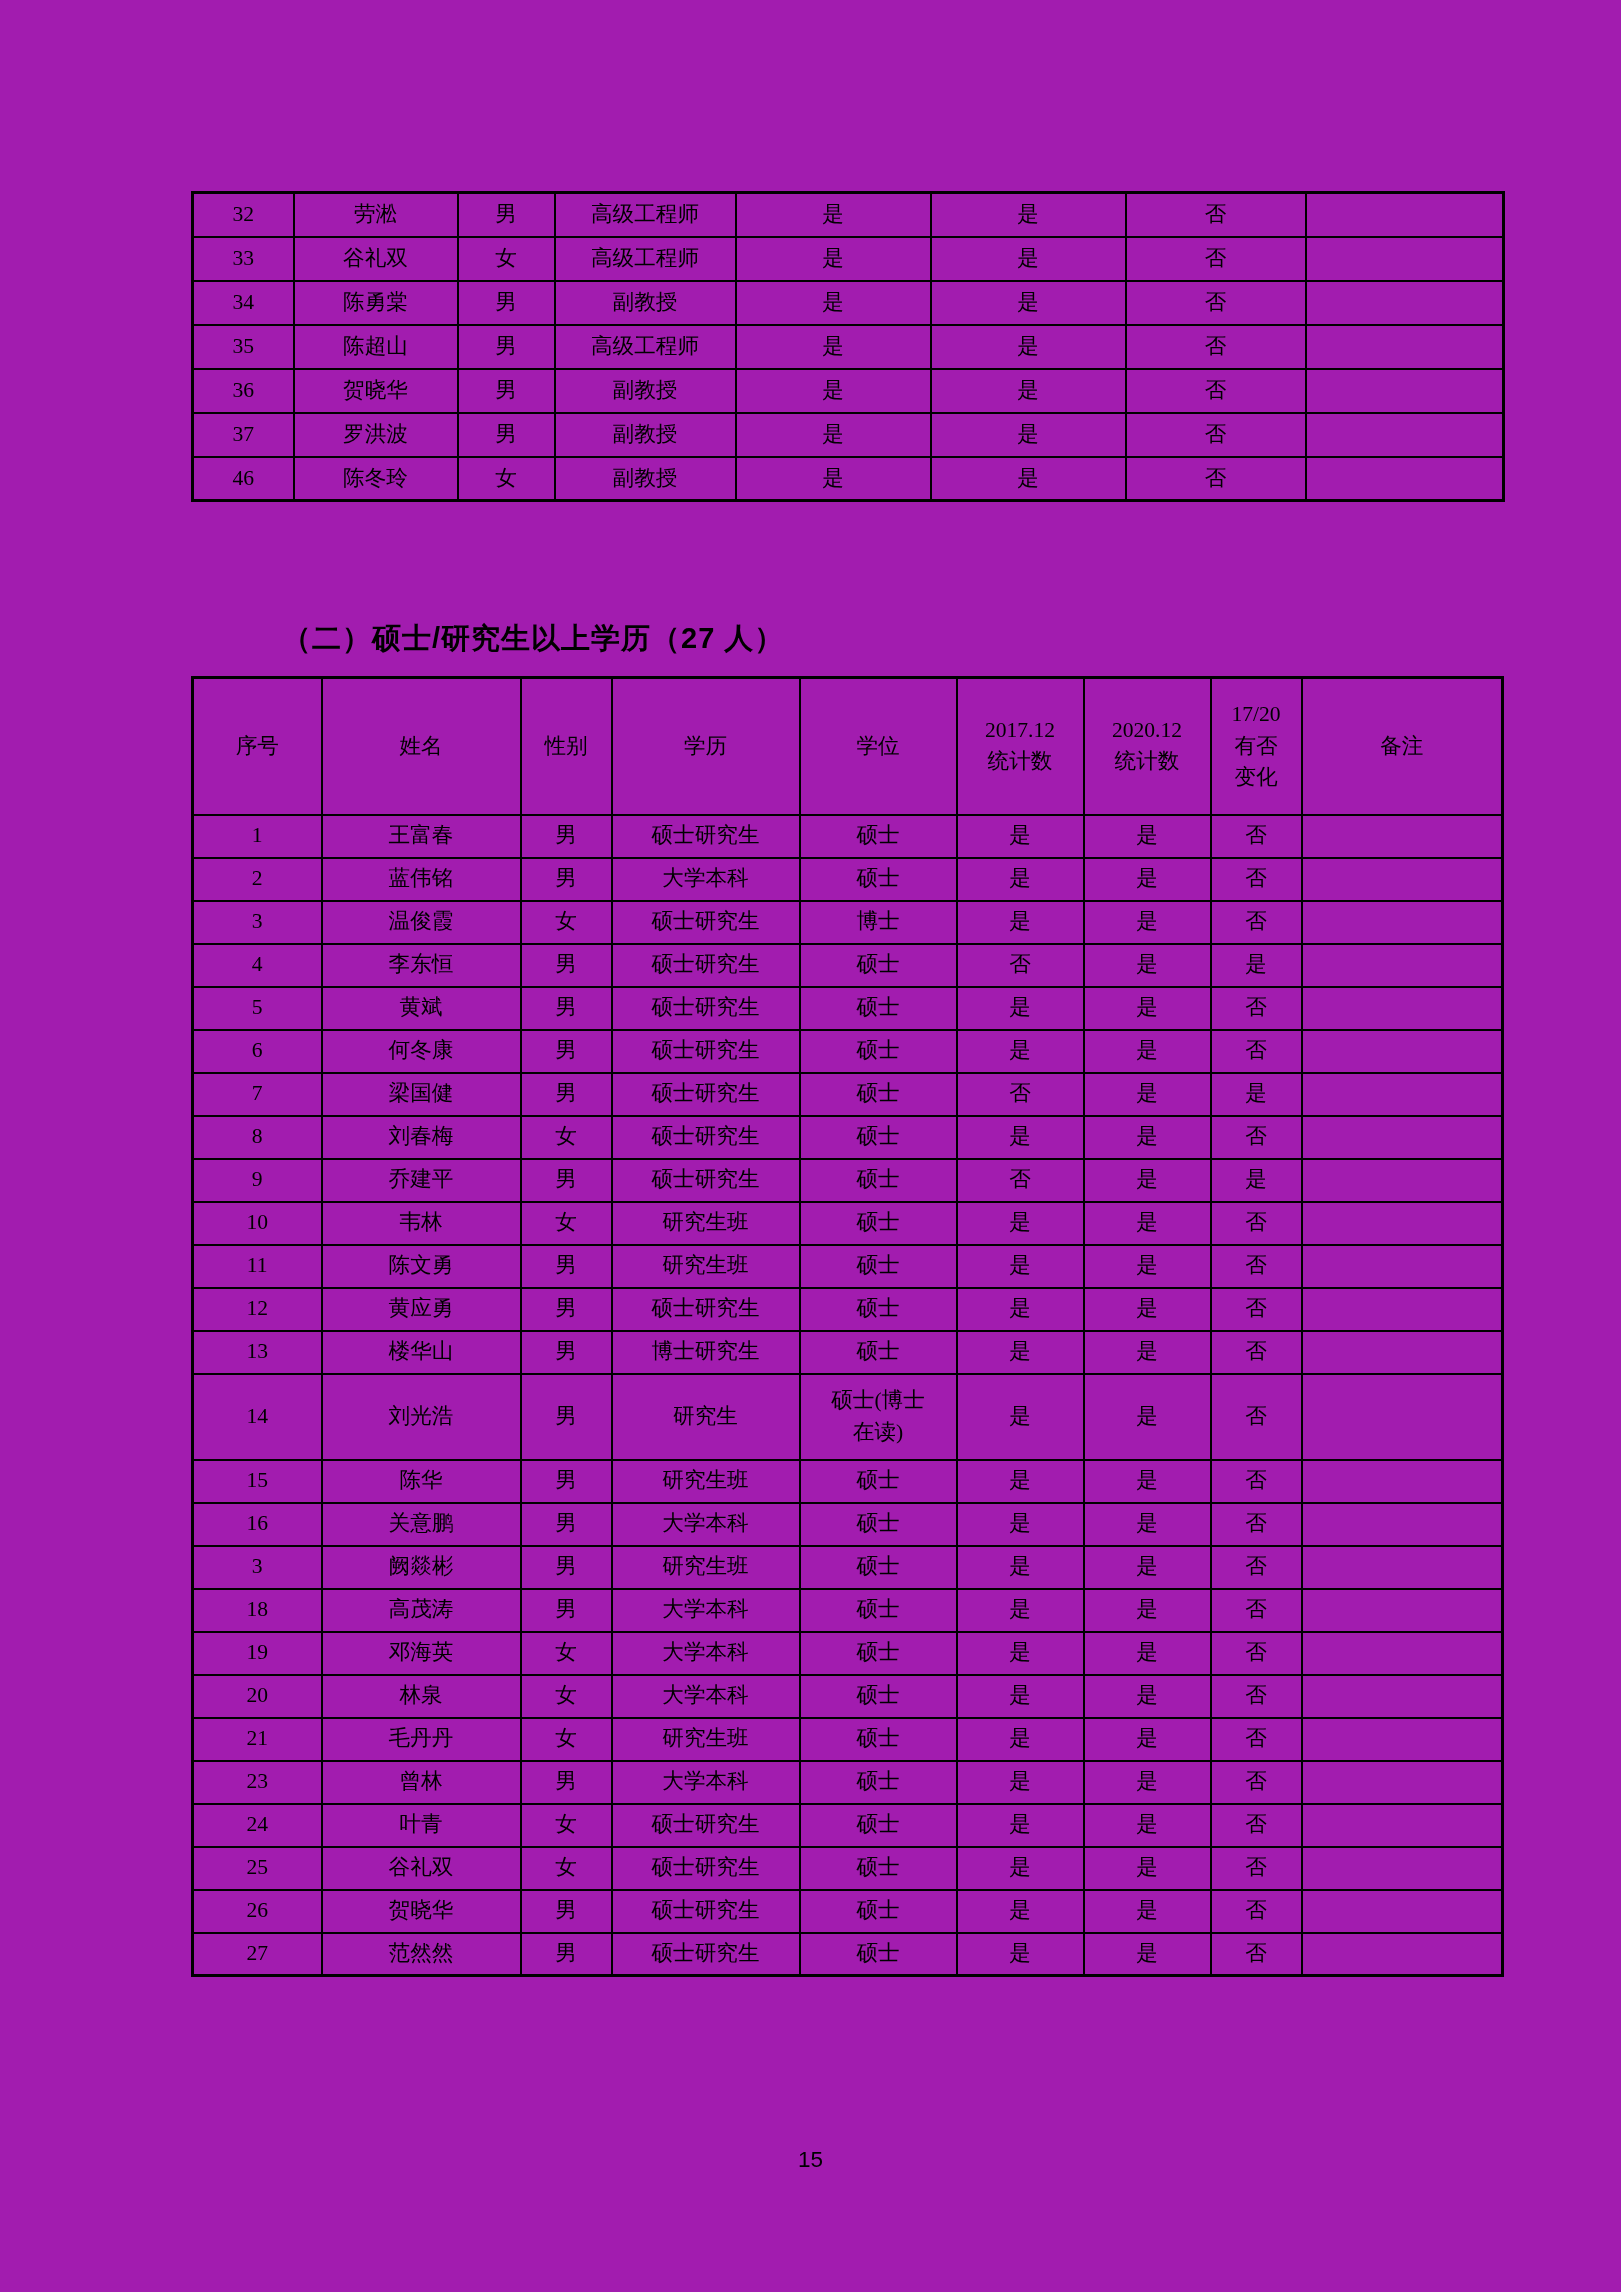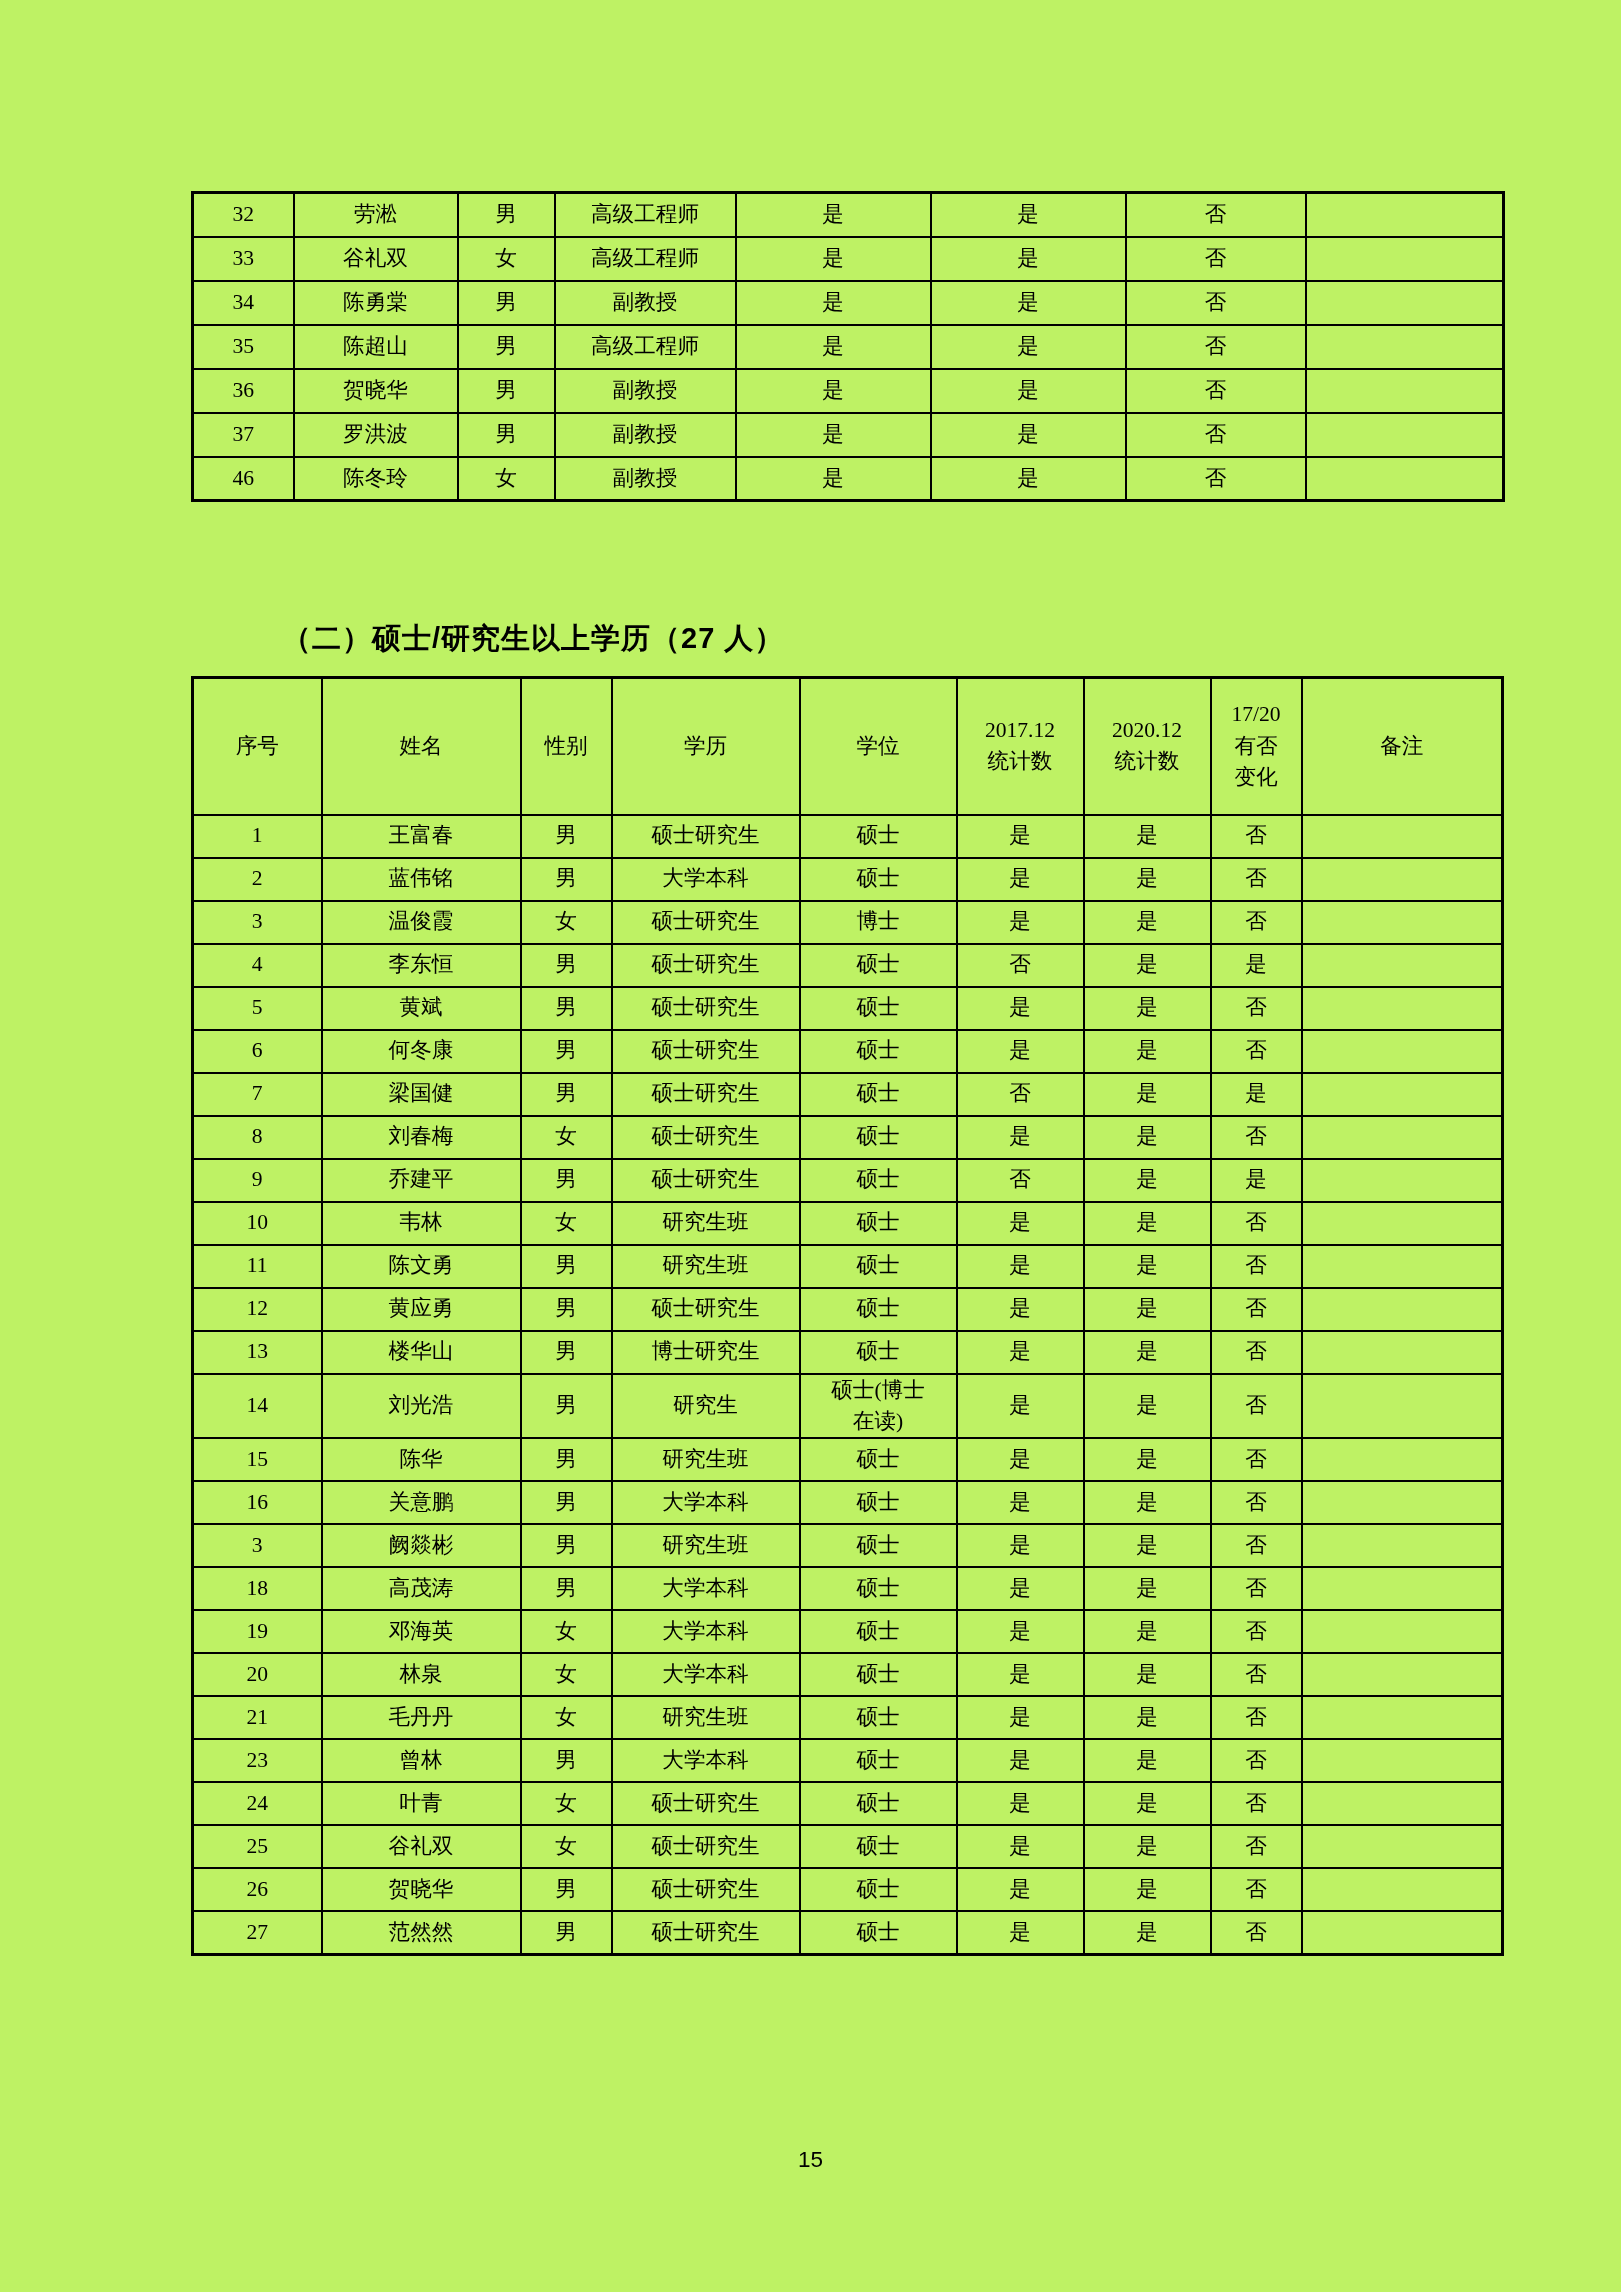--- a/index.html
+++ b/index.html
@@ -1,20 +1,20 @@
 <!DOCTYPE html>
 <html><head>
 <meta charset="utf-8">
 <style>
   html, body { margin: 0; padding: 0; background: #ffffff; }
   .page {
     position: relative;
     width: 1621px;
     height: 2293px;
-    background: #bef264;
+    background: #a21caf;
     color: #000000;
     font-family: "Liberation Serif", "DejaVu Serif", serif;
     overflow: hidden;
   }
   table.doc-table {
     position: absolute;
     left: 191px;
     border-collapse: collapse;
     table-layout: fixed;
     border: 3.9px solid #000000;
@@ -29,21 +29,21 @@
     font-weight: normal;
     line-height: 1.45;
     white-space: pre-line;
     overflow: hidden;
     padding: 0 3.9px;
     box-sizing: border-box;
   }
   .t1 tbody tr { height: 44px; }
   .t2 thead tr { height: 137px; }
   .t2 tbody tr { height: 43px; }
-  .t2 tbody tr.tall { height: 64px; }
+  .t2 tbody tr.tall { height: 86px; }
   .heading {
     position: absolute;
     top: 619px;
     left: 282px;
     margin: 0;
     font-family: "Liberation Sans", "DejaVu Sans", sans-serif;
     font-weight: bold;
     font-size: 29px;
     letter-spacing: 1px;
     white-space: nowrap;

